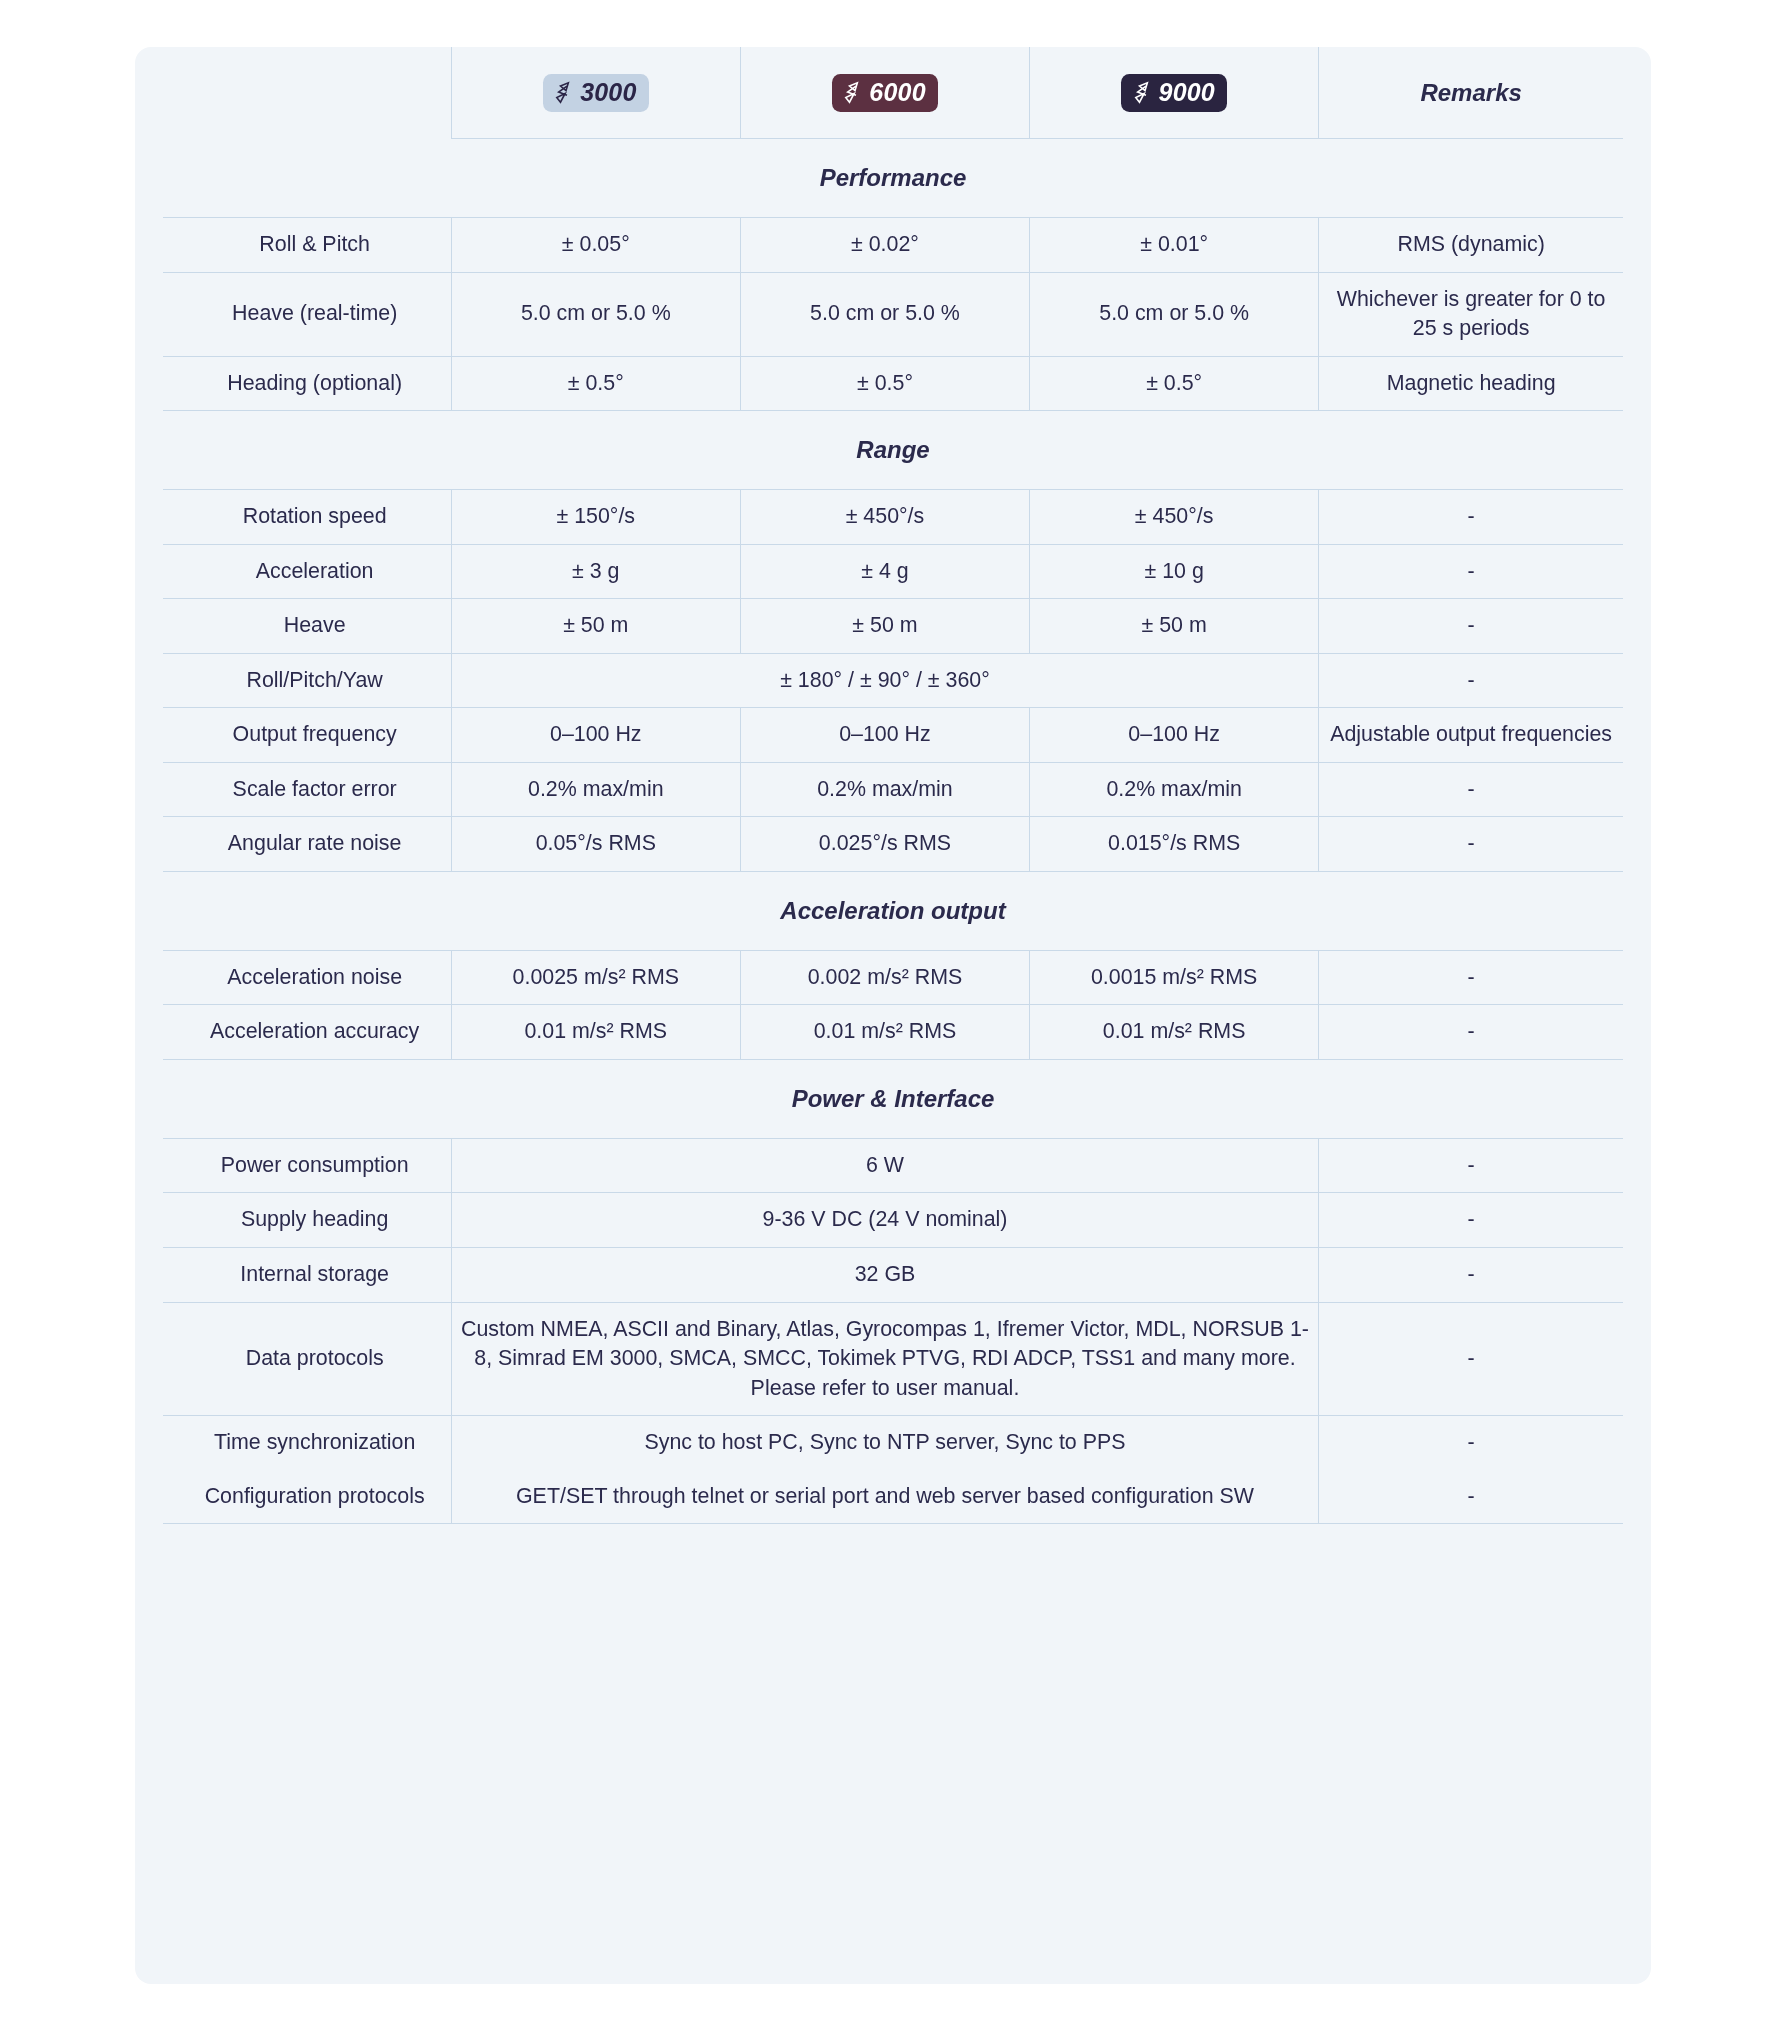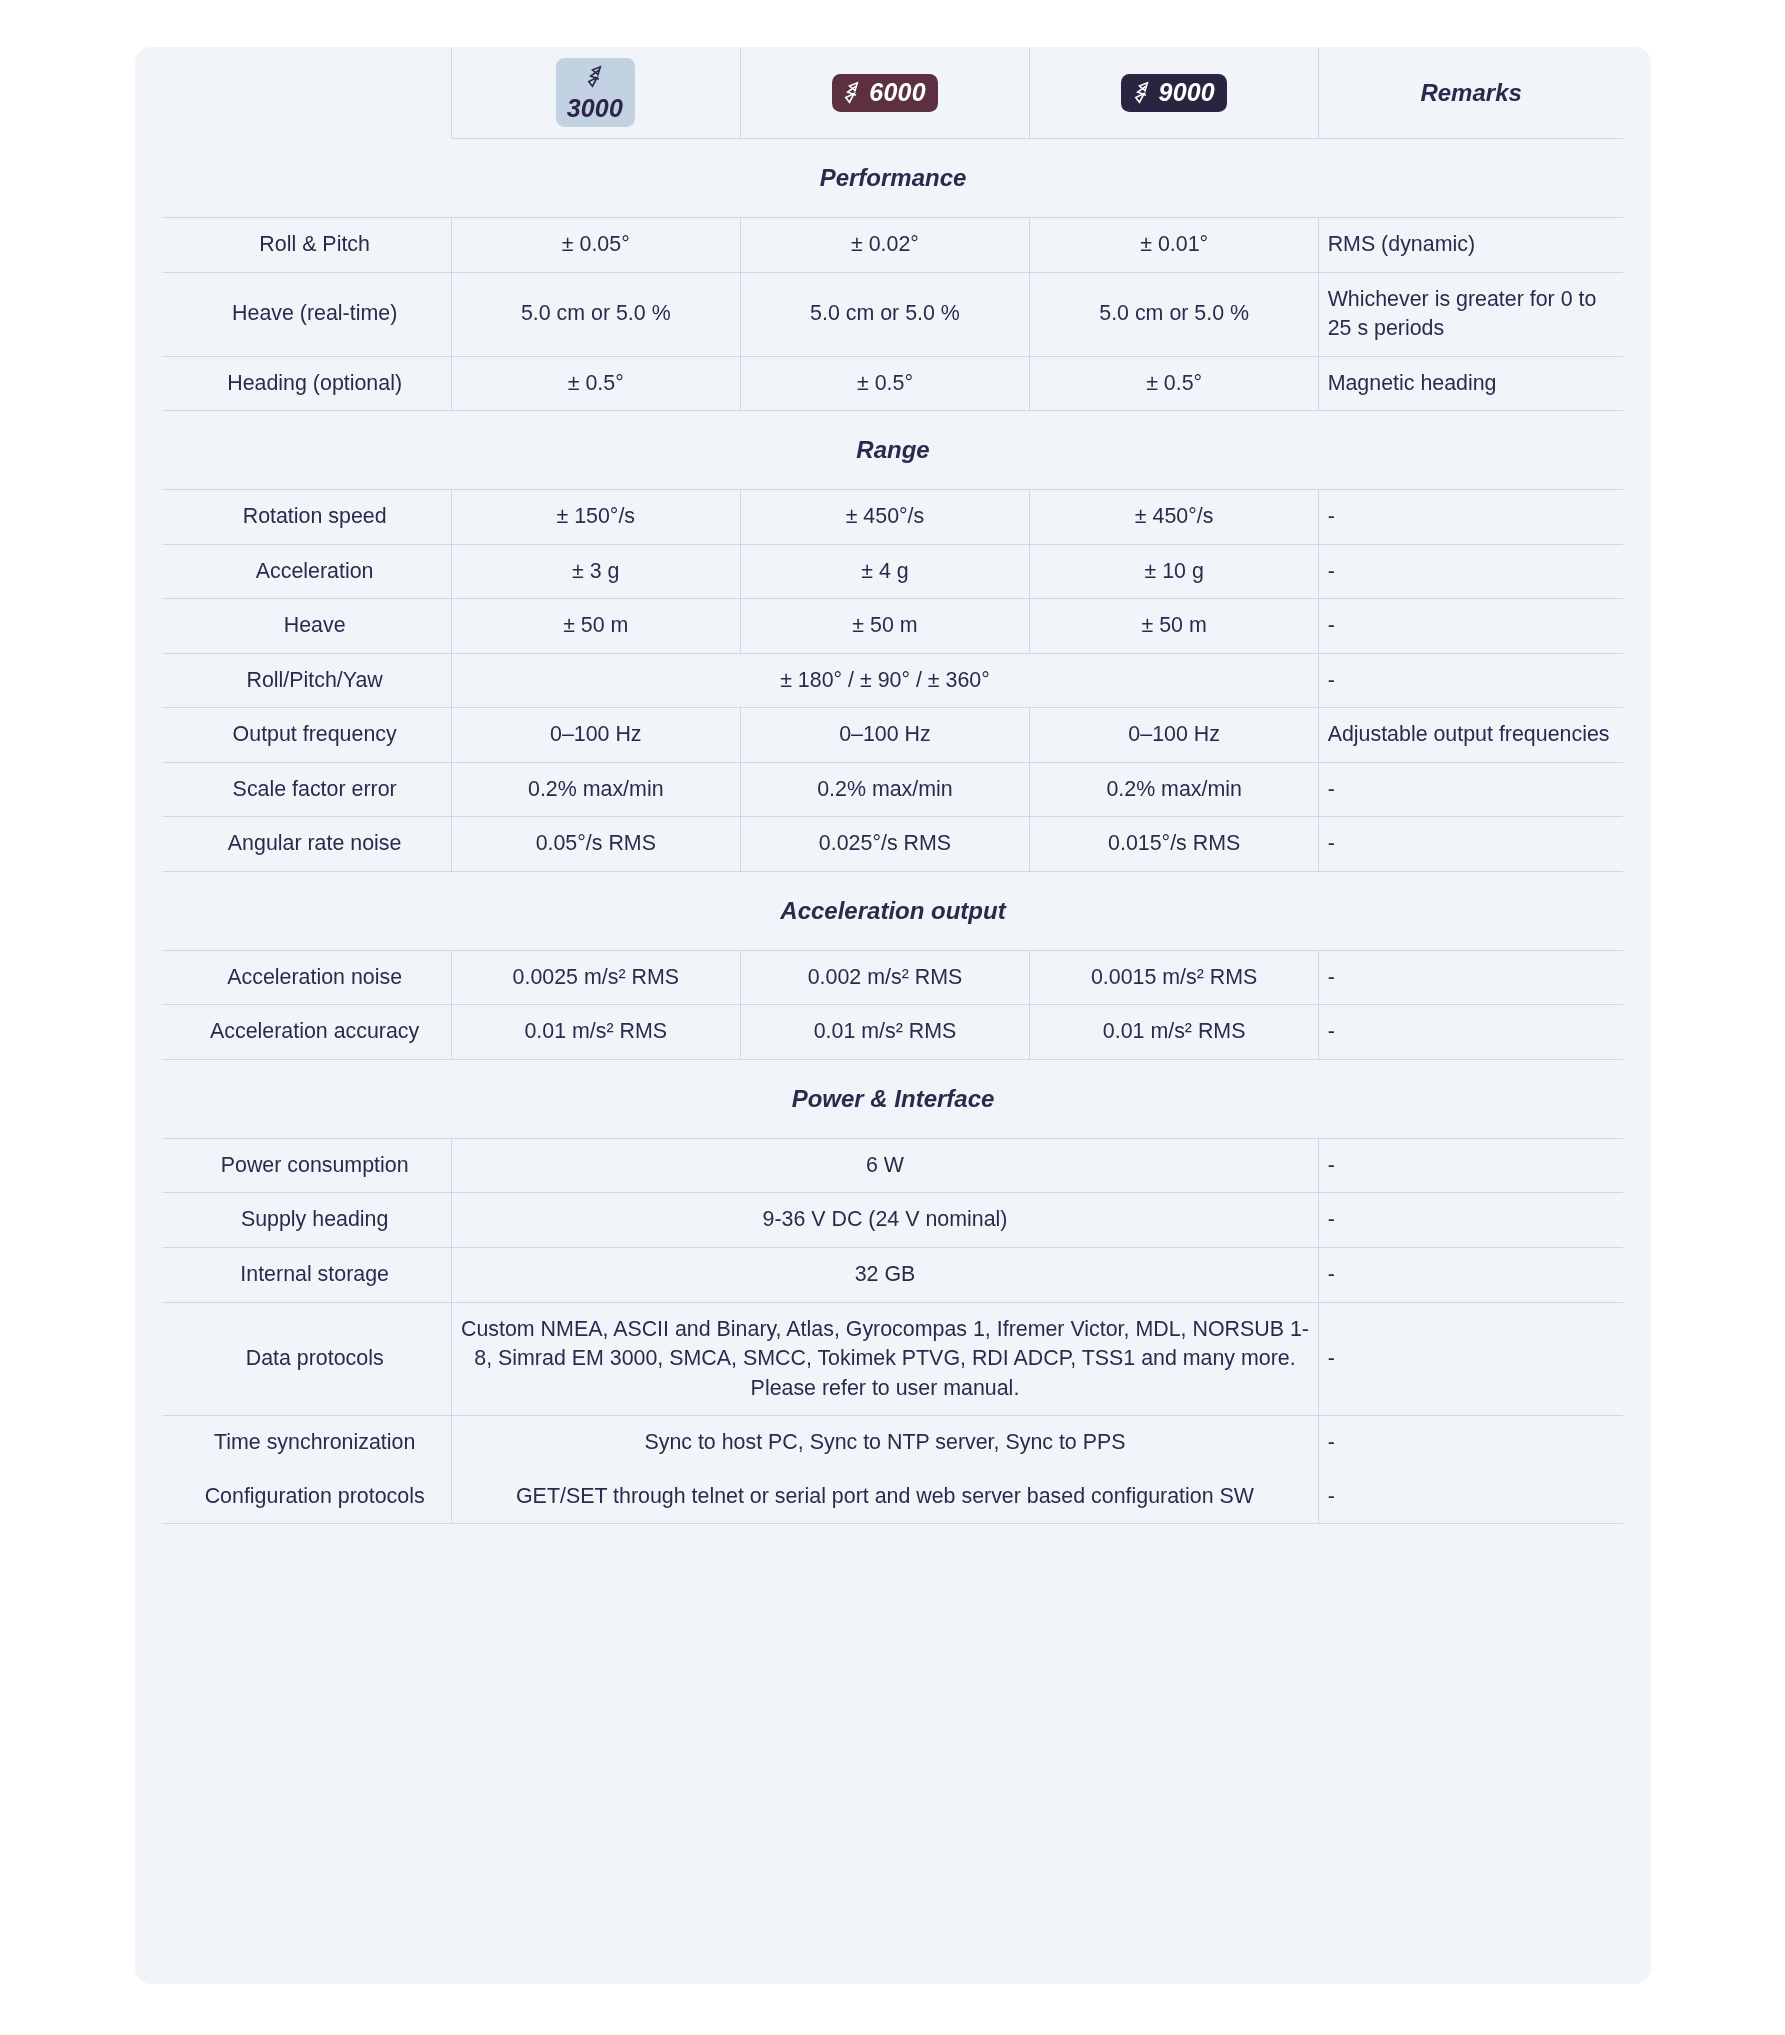--- a/index.html
+++ b/index.html
@@ -48,21 +48,21 @@
     gap:6.5px;
     padding:6.5px 12px 6.5px 10.2px;
     border-radius:8.4px;
     font-style:italic;
     font-weight:bold;
     font-size:25px;
     letter-spacing:0.2px;
     line-height:1;
   }
   .badge .mark{display:inline-block;width:20.5px;height:25px;}
-  .badge-3000{background:#c3d2e3;color:#2b2547;flex-direction:column;}
+  .badge-3000{background:#c3d2e3;color:#2b2547;}
   .badge-6000{background:#5c3041;color:#ffffff;}
   .badge-9000{background:#2a2440;color:#ffffff;}
 
   .remarks-head{
     font-style:italic;font-weight:bold;font-size:24px;color:#2b2a4c;
   }
 
   
   tr.section-row td{
     text-align:center;
@@ -87,21 +87,21 @@
   }
   tr.data-row td.label-cell{
     text-align:center;
     padding-left:24px;
   }
   tr.data-row td.val{
     text-align:center;
     border-left:0.9px solid #c9d9e8;
   }
   tr.data-row td.rem{
-    text-align:left;
+    text-align:center;
     border-left:0.9px solid #c9d9e8;
   }
   tr.data-row.last td{border-bottom:none;}
 </style>
 </head>
 <body>
 
 <div class="card">
   <table class="spec">
     <colgroup>

